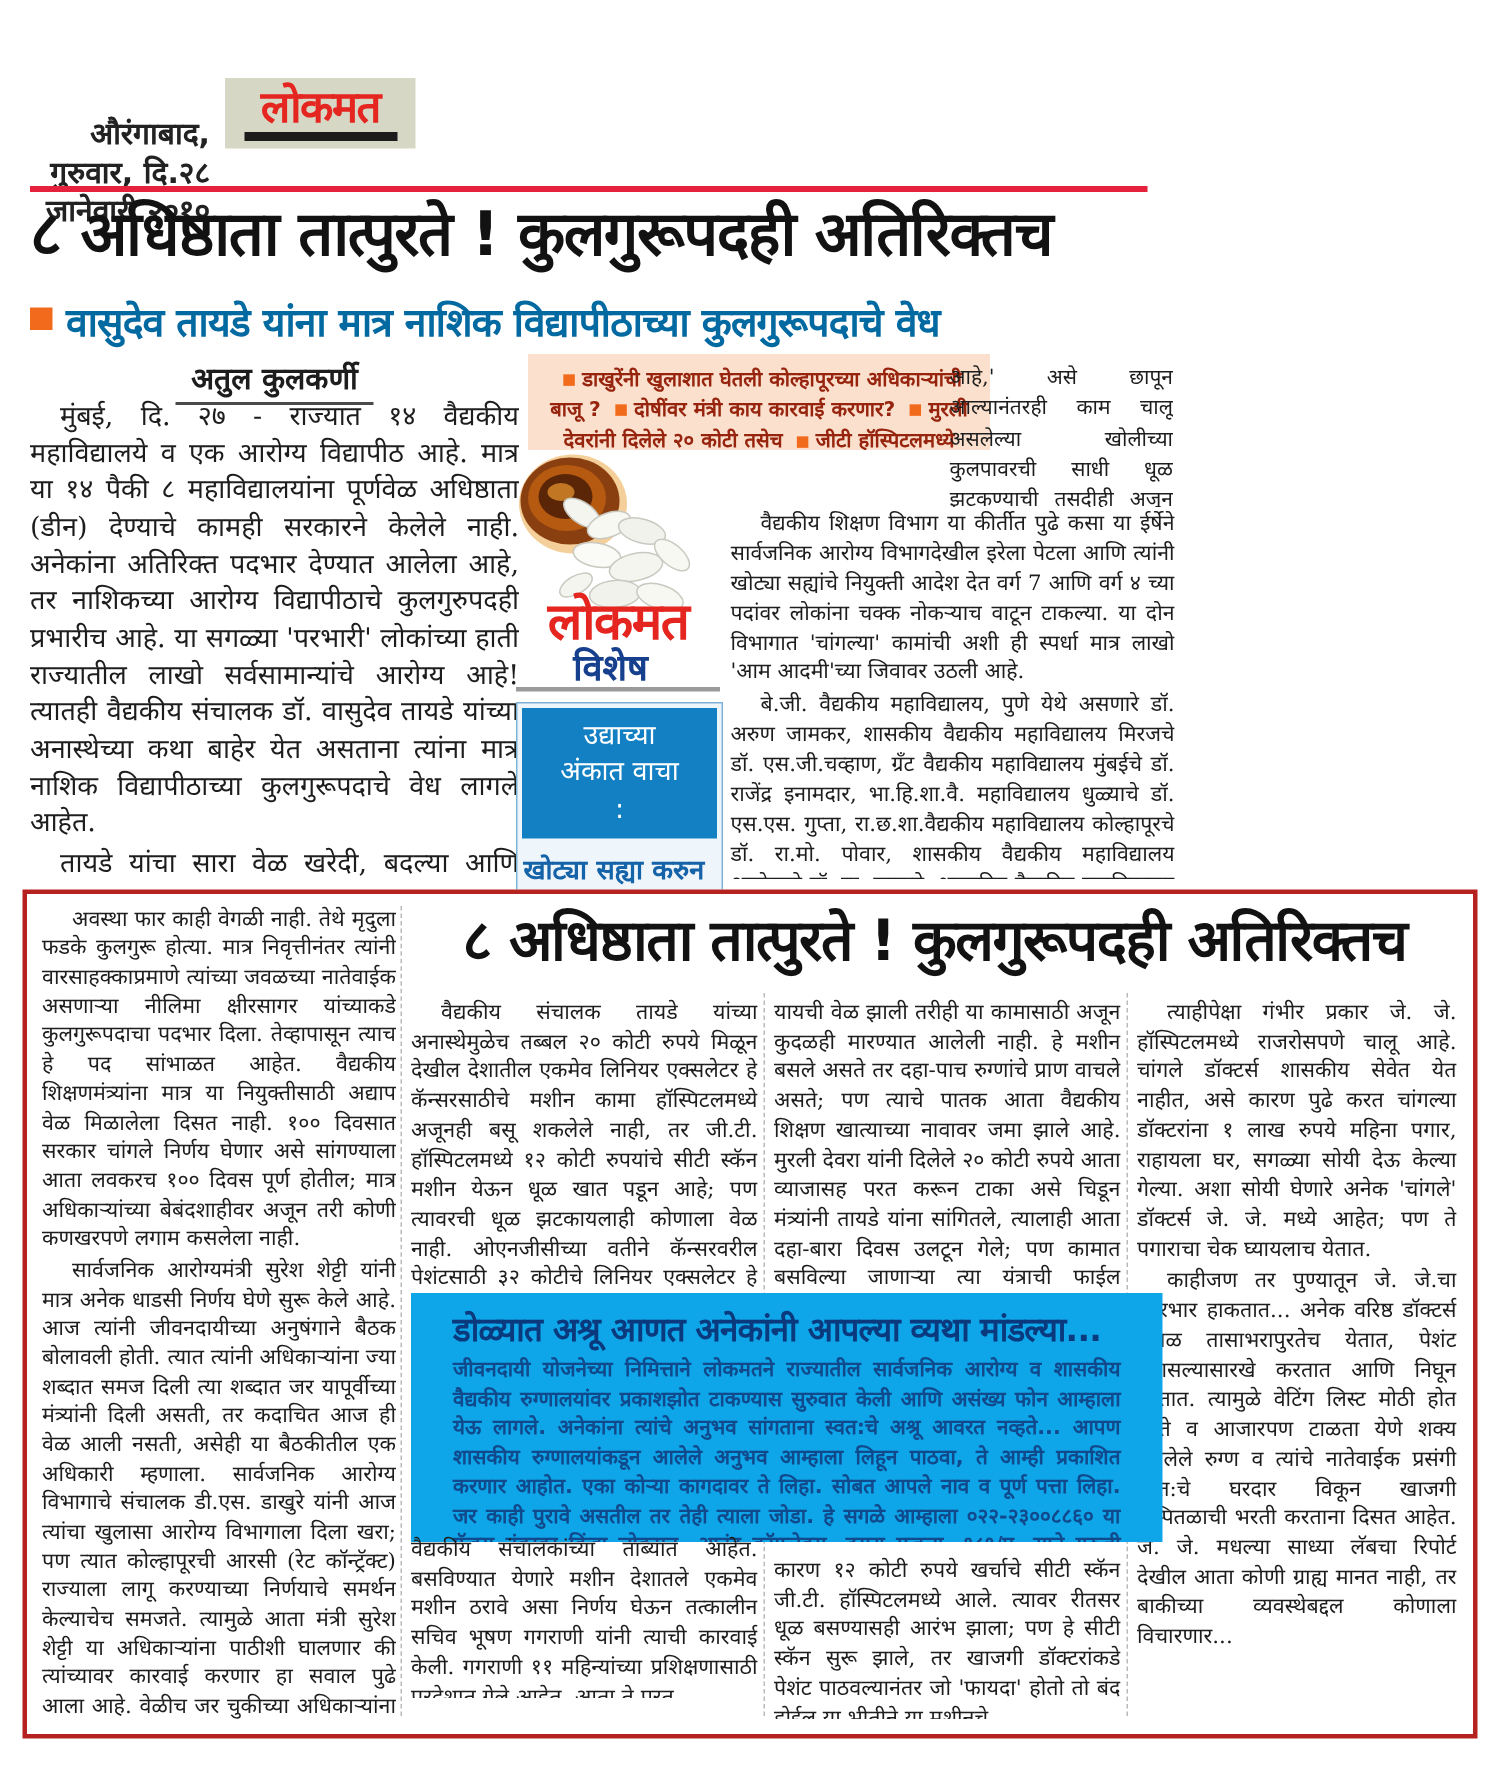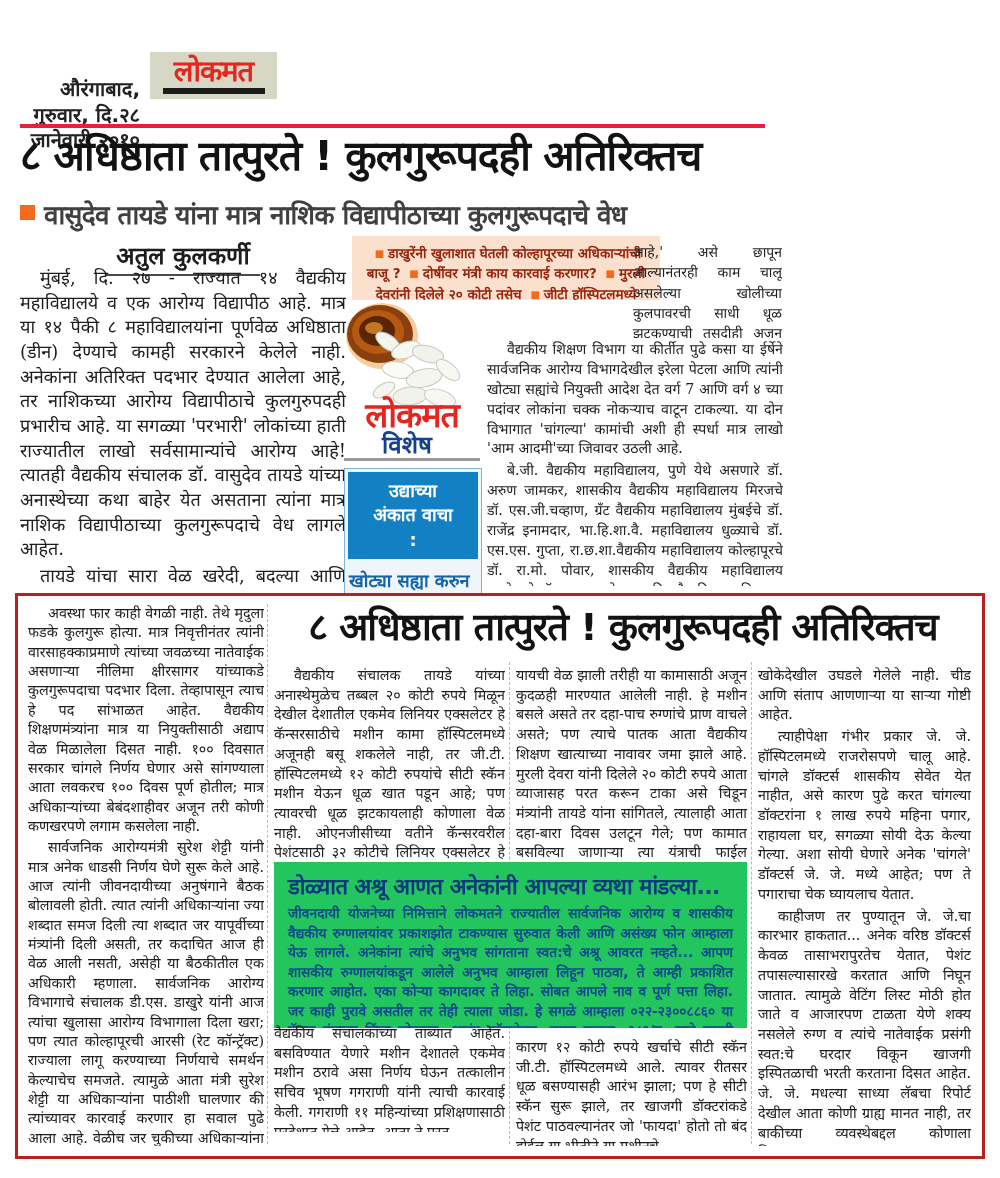--- a/index.html
+++ b/index.html
@@ -17,51 +17,51 @@
 
   
   #dateline{left:20px;top:30px;width:120px;text-align:right;font-size:20px;font-weight:700;line-height:1.28;color:#222;margin-top:47px;}
   #logo-box{left:150px;top:52px;width:127px;height:47px;background:#d7d7c5;display:flex;flex-direction:column;align-items:center;justify-content:center;}
   #logo-text{color:#e52620;font-size:29px;font-weight:800;line-height:1;letter-spacing:-1px;}
   #logo-bar{width:102px;height:6px;background:#1c1c1c;margin-top:2px;}
   #top-rule{left:20px;top:124px;width:745px;height:4px;background:#e6213c;}
 
   
   #headline{left:20px;top:131px;width:748px;font-size:41px;font-weight:800;color:#121212;letter-spacing:-1px;line-height:1.25;white-space:nowrap;}
-  #subhead{left:20px;top:196px;width:760px;font-size:26px;font-weight:700;color:#404040;display:flex;align-items:flex-start;letter-spacing:-0.5px;white-space:nowrap;}
+  #subhead{left:20px;top:196px;width:760px;font-size:26px;font-weight:700;color:#0369a1;display:flex;align-items:flex-start;letter-spacing:-0.5px;white-space:nowrap;}
   .orange-sq{width:15px;height:15px;background:#f26a1b;margin:9px 9px 0 0;flex:0 0 auto;}
   #byline-wrap{left:20px;top:238px;width:326px;text-align:center;}
-  #byline{display:inline-block;font-size:24px;font-weight:700;border-bottom:2px solid #4a4a4a;padding:0 10px 3px;}
+  #byline{display:inline-block;font-size:20px;font-weight:700;border-bottom:2px solid #4a4a4a;padding:0 10px 3px;}
   #highlights{left:352px;top:236px;width:288px;height:50px;background:#fbe1cd;color:#97240e;font-weight:700;font-size:13.5px;line-height:1.5;text-align:center;padding:7px 10px;}
   .hl-sq{color:#f26a1b;font-size:10px;margin:0 4px;vertical-align:1px;}
   #col1-top{left:20px;top:266px;width:326px;height:320px;font-size:18px;line-height:1.37;}
   #col2-narrow{left:633px;top:242px;width:149px;height:96px;font-size:14px;line-height:1.45;}
   #pills-photo{left:344px;top:298px;width:132px;height:128px;}
   #vishesh{left:344px;top:398px;width:136px;text-align:center;line-height:1;}
   #vishesh-l1{font-size:34px;font-weight:800;color:#e52620;letter-spacing:-1px;}
   #vishesh-l2{display:block;font-size:24px;font-weight:800;color:#16408e;text-align:center;padding-right:10px;margin-top:1px;}
   #vishesh-rule{left:344px;top:458px;width:136px;height:3px;background:#9a9a9a;}
   #promo{left:344px;top:468px;width:136px;border:1px solid #7fb2d9;background:#eef5fb;}
-  #promo-head{background:#1480c4;color:#ffffff;font-weight:700;font-size:18px;text-align:center;padding:7px 20px;line-height:1.35;margin:3px;}
+  #promo-head{background:#1480c4;color:#ffffff;font-weight:400;font-size:18px;text-align:center;padding:7px 20px;line-height:1.35;margin:3px;}
   #promo-body{color:#1563a8;font-weight:700;font-size:18px;text-align:left;padding:6px 4px 8px;line-height:1.4;}
   #colwide-right{left:487px;top:340px;width:296px;height:246px;font-size:14.2px;line-height:1.4;}
 
   
   #p2box{left:15px;top:593px;width:964px;height:560px;border:3px solid #b5221f;background:#fff;}
   #p2box .inner{position:absolute;}
   #p2-col1{left:10px;top:8px;width:236px;height:542px;font-size:14.3px;line-height:1.355;}
   #continued-label{font-weight:700;font-size:16px;margin-bottom:2px;}
   #p2-headline{left:255px;top:3px;width:700px;text-align:center;font-size:38px;font-weight:800;color:#121212;letter-spacing:-1px;white-space:nowrap;}
   .p2col{font-size:14.3px;line-height:1.38;}
   #p2-col2{left:256px;top:70px;width:231px;height:194px;}
   #p2-col3{left:498px;top:70px;width:231px;height:194px;}
   #p2-col4{left:740px;top:70px;width:213px;height:480px;}
   #p2-col2b{left:256px;top:428px;width:231px;height:108px;}
   #p2-col3b{left:498px;top:442px;width:231px;height:108px;}
-  #appeal{left:256px;top:266px;width:445px;height:148px;background:#22c55e;padding:8px 14px 10px;}
+  #appeal{left:256px;top:266px;width:445px;height:148px;background:#0ea5e9;padding:8px 28px 10px;}
   #appeal-title{font-size:22px;font-weight:800;color:#0a3a7d;margin-bottom:4px;letter-spacing:-0.5px;}
   #appeal-body{font-size:13.8px;font-weight:600;color:#114a8c;line-height:1.42;}
   .vdiv{position:absolute;border-left:1px dashed #b9b9b9;width:0;}
   #vd1{left:249px;top:8px;height:540px;}
   #vd2{left:491px;top:66px;height:482px;}
   #vd3{left:733px;top:66px;height:482px;}
 </style>
 </head>
 <body>
 
@@ -158,21 +158,20 @@
 
   <div class="inner just clip p2col" id="p2-col2">
     <p class="indent">वैद्यकीय संचालक तायडे यांच्या अनास्थेमुळेच तब्बल २० कोटी रुपये मिळून देखील देशातील एकमेव लिनियर एक्सलेटर हे कॅन्सरसाठीचे मशीन कामा हॉस्पिटलमध्ये अजूनही बसू शकलेले नाही, तर जी.टी. हॉस्पिटलमध्ये १२ कोटी रुपयांचे सीटी स्कॅन मशीन येऊन धूळ खात पडून आहे; पण त्यावरची धूळ झटकायलाही कोणाला वेळ नाही. ओएनजीसीच्या वतीने कॅन्सरवरील पेशंटसाठी ३२ कोटीचे लिनियर एक्सलेटर हे मशीन बसविण्यासाठी मुरली देवरा यांनी २० कोटी रुपये दिले. ते पैसे</p>
   </div>
 
   <div class="inner just clip p2col" id="p2-col3">
     <p>यायची वेळ झाली तरीही या कामासाठी अजून कुदळही मारण्यात आलेली नाही. हे मशीन बसले असते तर दहा-पाच रुग्णांचे प्राण वाचले असते; पण त्याचे पातक आता वैद्यकीय शिक्षण खात्याच्या नावावर जमा झाले आहे. मुरली देवरा यांनी दिलेले २० कोटी रुपये आता व्याजासह परत करून टाका असे चिडून मंत्र्यांनी तायडे यांना सांगितले, त्यालाही आता दहा-बारा दिवस उलटून गेले; पण कामात बसविल्या जाणाऱ्या त्या यंत्राची फाईल अजूनही क्रिटिकलच आहे ! सीटी स्कॅनची अवस्था थोडी बरी,</p>
   </div>
 
   <div class="inner just clip p2col" id="p2-col4">
-    <p>खोकेदेखील उघडले गेलेले नाही. चीड आणि संताप आणणाऱ्या या साऱ्या गोष्टी आहेत.</p>
     <p class="indent">त्याहीपेक्षा गंभीर प्रकार जे. जे. हॉस्पिटलमध्ये राजरोसपणे चालू आहे. चांगले डॉक्टर्स शासकीय सेवेत येत नाहीत, असे कारण पुढे करत चांगल्या डॉक्टरांना १ लाख रुपये महिना पगार, राहायला घर, सगळ्या सोयी देऊ केल्या गेल्या. अशा सोयी घेणारे अनेक 'चांगले' डॉक्टर्स जे. जे. मध्ये आहेत; पण ते पगाराचा चेक घ्यायलाच येतात.</p>
     <p class="indent">काहीजण तर पुण्यातून जे. जे.चा कारभार हाकतात... अनेक वरिष्ठ डॉक्टर्स केवळ तासाभरापुरतेच येतात, पेशंट तपासल्यासारखे करतात आणि निघून जातात. त्यामुळे वेटिंग लिस्ट मोठी होत जाते व आजारपण टाळता येणे शक्य नसलेले रुग्ण व त्यांचे नातेवाईक प्रसंगी स्वत:चे घरदार विकून खाजगी इस्पितळाची भरती करताना दिसत आहेत. जे. जे. मधल्या साध्या लॅबचा रिपोर्ट देखील आता कोणी ग्राह्य मानत नाही, तर बाकीच्या व्यवस्थेबद्दल कोणाला विचारणार...</p>
 
   </div>
 
   <div class="inner clip" id="appeal">
     <div class="sans" id="appeal-title">डोळ्यात अश्रू आणत अनेकांनी आपल्या व्यथा मांडल्या...</div>
     <div class="sans just" id="appeal-body">जीवनदायी योजनेच्या निमित्ताने लोकमतने राज्यातील सार्वजनिक आरोग्य व शासकीय वैद्यकीय रुग्णालयांवर प्रकाशझोत टाकण्यास सुरुवात केली आणि असंख्य फोन आम्हाला येऊ लागले. अनेकांना त्यांचे अनुभव सांगताना स्वत:चे अश्रू आवरत नव्हते... आपण शासकीय रुग्णालयांकडून आलेले अनुभव आम्हाला लिहून पाठवा, ते आम्ही प्रकाशित करणार आहोत. एका कोऱ्या कागदावर ते लिहा. सोबत आपले नाव व पूर्ण पत्ता लिहा. जर काही पुरावे असतील तर तेही त्याला जोडा. हे सगळे आम्हाला ०२२-२३००८८६० या फॅक्स नंबरवर किंवा लोकमत, आनंद कॉम्प्लेक्स, दुसरा मजला, १८९/ए, साने गुरुजी मार्ग, चिंचपोकळी (वेस्ट), मुंबई-११ या पत्त्यावर पाठवा. पाठवताना पाकिटावर 'जीवनदायी की जीवनघेई' असा उल्लेख करावा.</div>
   </div>
 

